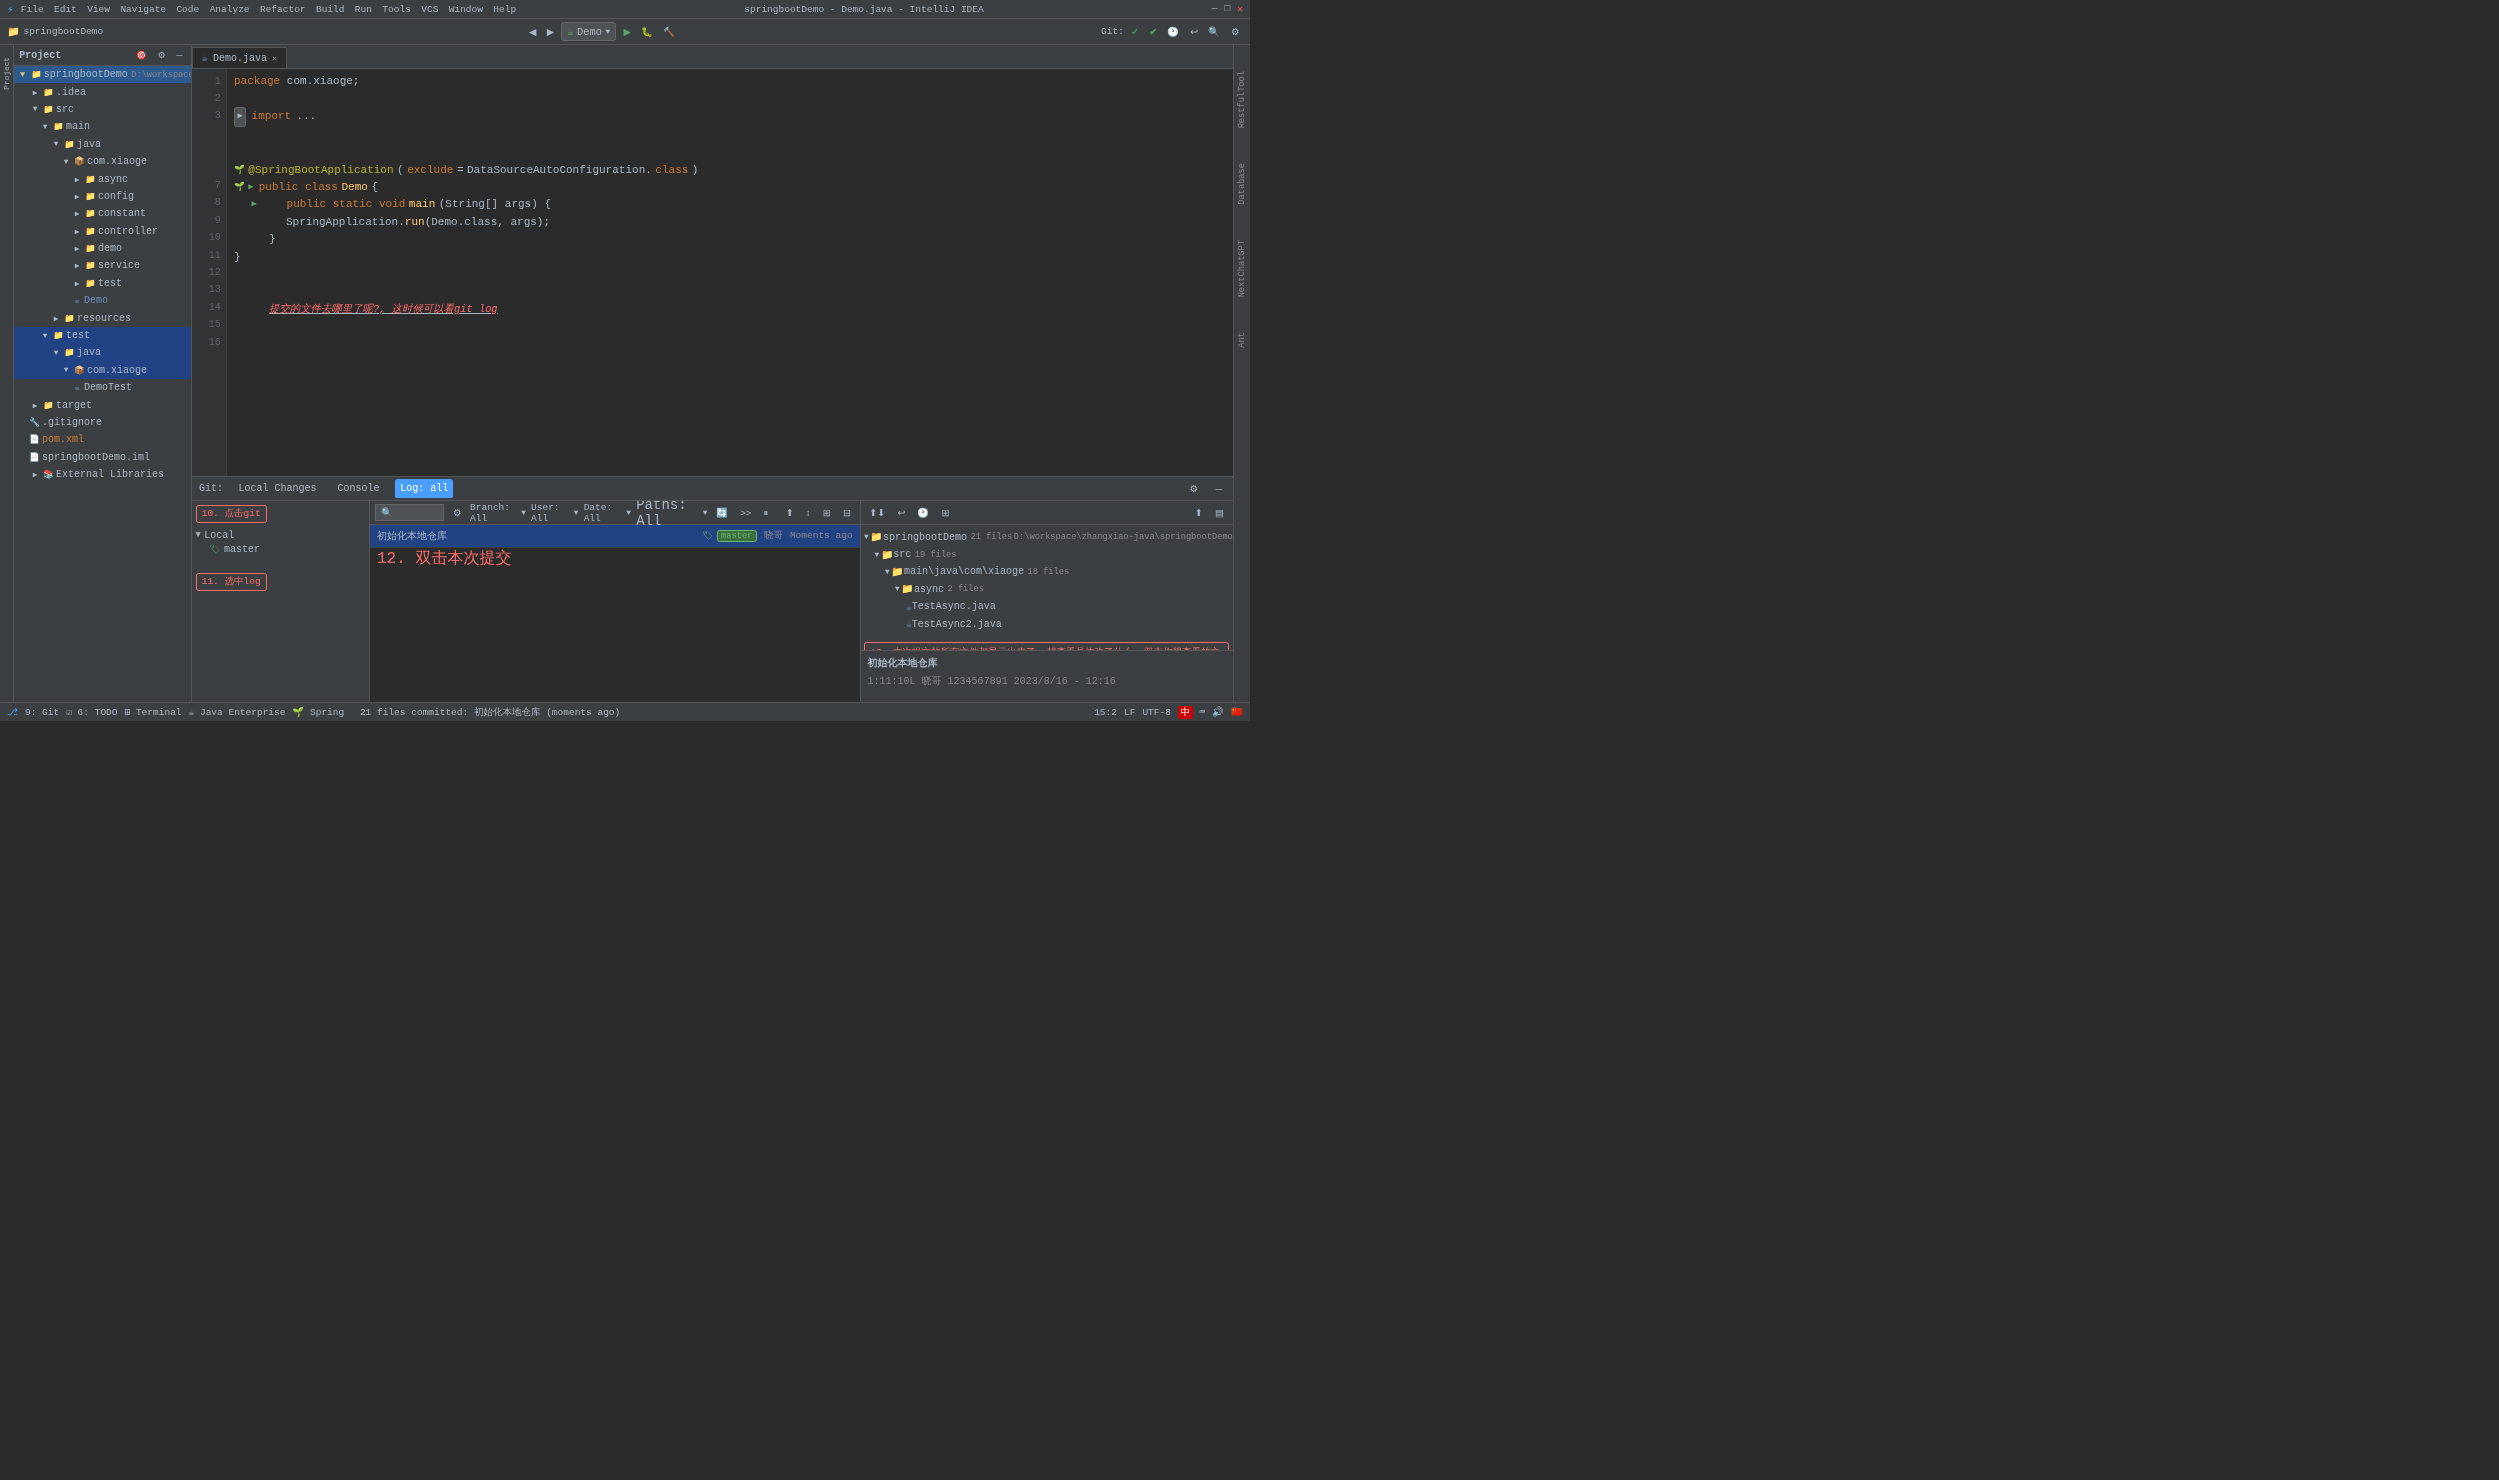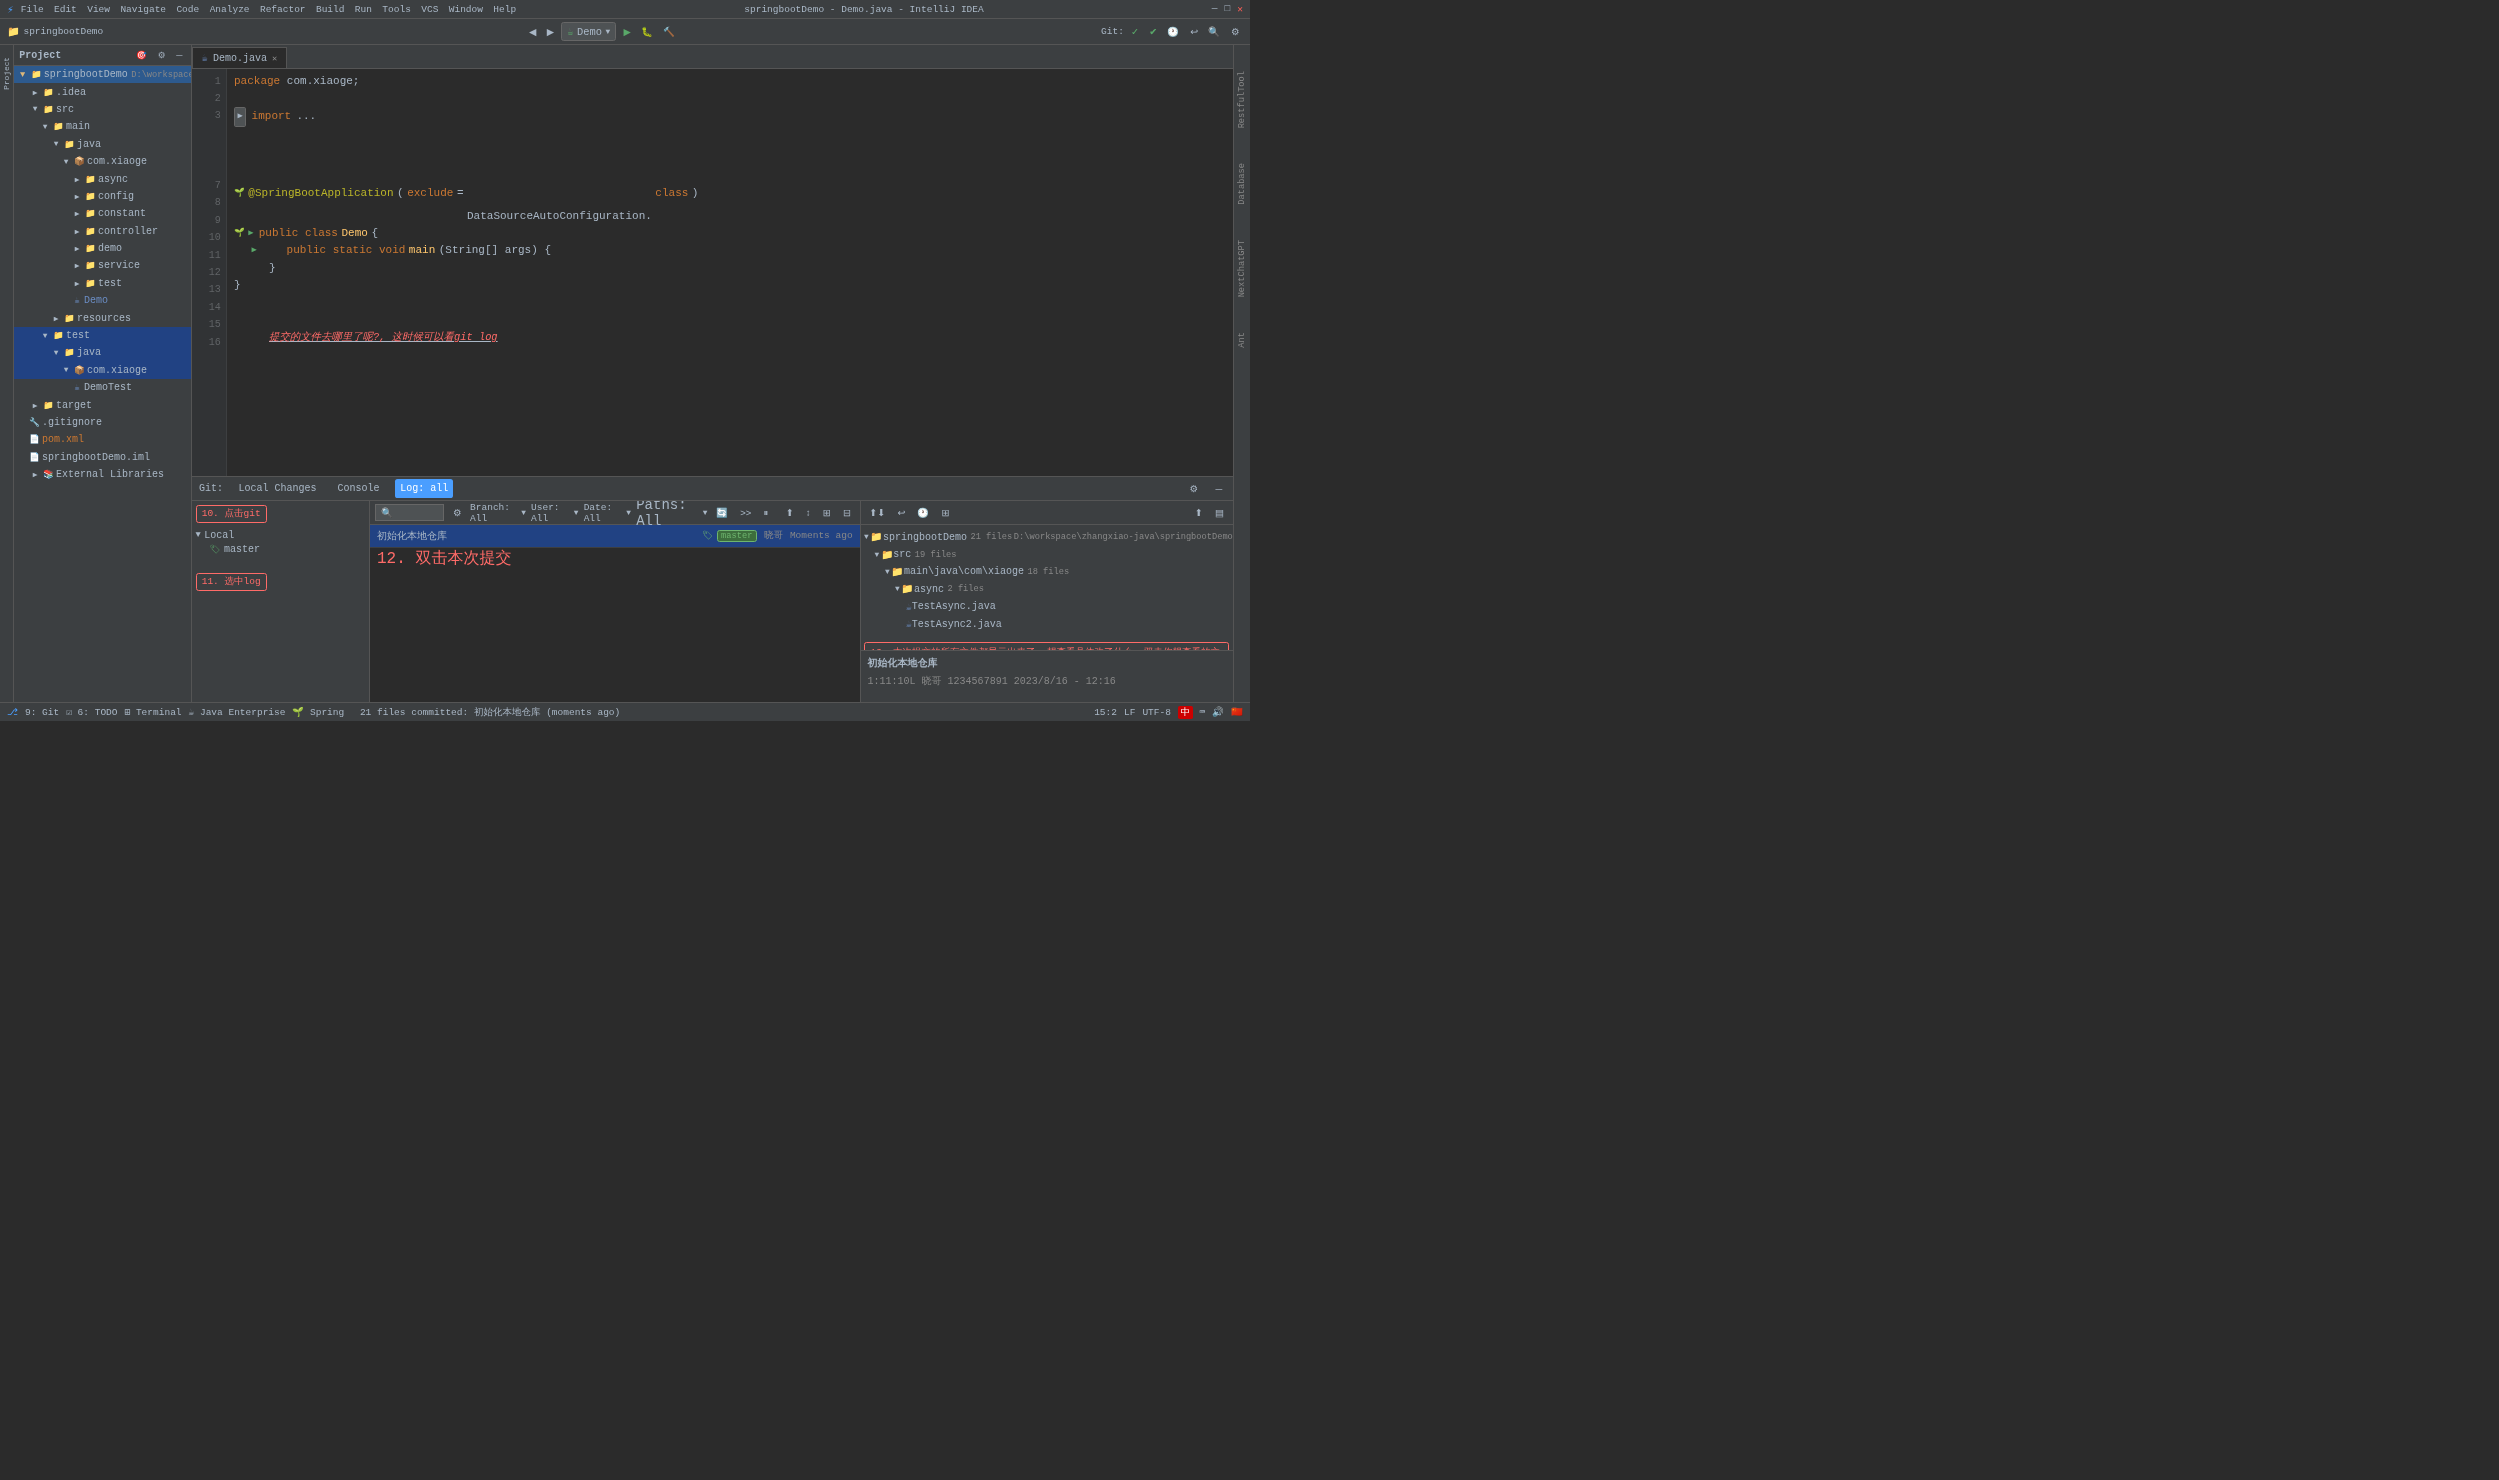--- a/index.html
+++ b/index.html
@@ -590,36 +590,39 @@
               <span style="color:#a9b7c6;">...</span>
           </div>
           <div>&nbsp;</div>
           <div>&nbsp;</div>
           <div style="display:flex; align-items:center; gap:3.5px;">
             <span style="color:#4a9eff; font-size:8.7px;">🌱</span>
             <span class="ann">@SpringBootApplication</span>
               <span style="color:#a9b7c6;">(</span>
               <span class="kw">exclude</span> 
               <span style="color:#a9b7c6;">= </span>
-              <span style="color:#a9b7c6;margin-top:46px;">DataSourceAutoConfiguration.</span>
+              <span style="color:#a9b7c6;">DataSourceAutoConfiguration.</span>
               <span class="kw">class</span>
               <span style="color:#a9b7c6;">)</span>
           </div>
           <div style="display:flex; align-items:center; gap:3.5px;">
             <span style="color:#4a9eff; font-size:8.7px;">🌱</span>
             <span style="color:#59a869; font-size:8.7px; margin-right:1.7px;">▶</span>
             <span class="kw">public class </span>
               <span style="color:#ffc66d;">Demo</span>
               <span style="color:#a9b7c6;"> {</span>
           </div>
           <div style="padding-left:17.4px; display:flex; align-items:center; gap:3.5px;">
             <span style="color:#59a869; font-size:8.7px;">▶</span>
             <span class="kw">&nbsp;&nbsp;&nbsp;&nbsp;public static void </span>
               <span class="fn">main</span>
               <span style="color:#a9b7c6;">(String[] args) {</span>
+          </div>
+          <div style="padding-left:52px;">
+            <span style="color:#a9b7c6;">SpringApplication.</span><span class="fn">run</span><span style="color:#a9b7c6;">(Demo.class, args);</span>
           </div>
           <div style="padding-left:35px;">
             <span style="color:#a9b7c6;">}</span>
           </div>
           <div>
             <span style="color:#a9b7c6;">}</span>
           </div>
           <div>&nbsp;</div>
 
           <div style="margin-top:17.4px; padding-left:35px;text-decoration:underline;">

